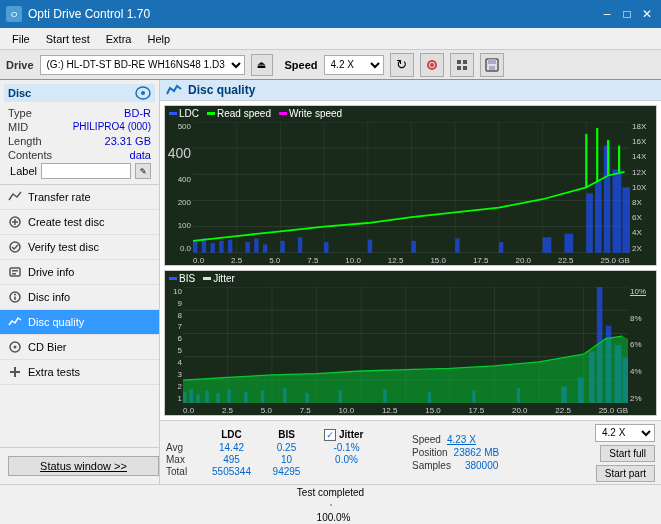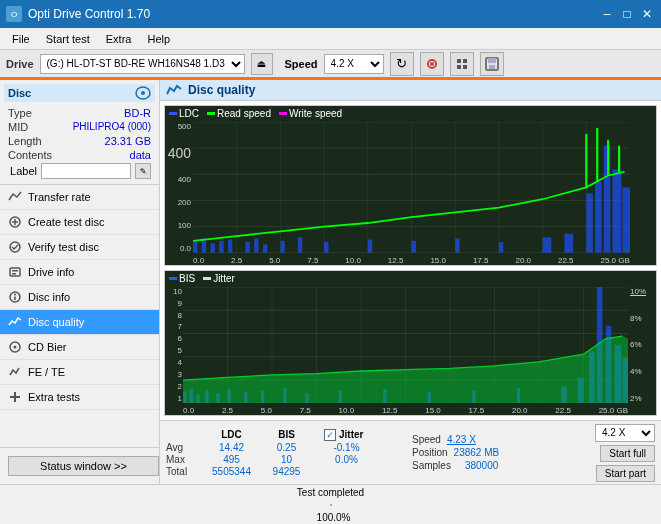--- a/index.html
+++ b/index.html
@@ -10,21 +10,21 @@
     .title-bar-left { display: flex; align-items: center; gap: 6px; font-size: 12px; font-weight: 500; }
     .title-bar-icon { width: 16px; height: 16px; background: #4a9fd4; border-radius: 2px; display: flex; align-items: center; justify-content: center; font-size: 8px; color: white; }
     .title-bar-controls { display: flex; gap: 4px; }
     .title-btn { width: 16px; height: 16px; background: none; border: none; color: white; cursor: pointer; font-size: 12px; display: flex; align-items: center; justify-content: center; }
 
     
     .menu-bar { background: #f0f0f0; display: flex; gap: 0; padding: 2px 4px; border-bottom: 1px solid #ccc; height: 22px; align-items: center; }
     .menu-item { padding: 2px 8px; cursor: pointer; font-size: 11px; color: #000; }
 
     
-    .drive-bar { background: #e8e8e8; display: flex; align-items: center; gap: 6px; padding: 3px 6px; border-bottom: 3px solid #f97316; height: 30px; }
+    .drive-bar { background: #e8e8e8; display: flex; align-items: center; gap: 6px; padding: 3px 6px; border-bottom: 1px solid #f97316; height: 30px; }
     .drive-label { font-size: 11px; font-weight: bold; color: #333; }
     .drive-select { font-size: 10px; background: white; border: 1px solid #aaa; padding: 1px 2px; min-width: 200px; height: 20px; }
     .drive-btn { width: 22px; height: 22px; background: #e0e0e0; border: 1px solid #aaa; cursor: pointer; display: flex; align-items: center; justify-content: center; font-size: 10px; }
     .speed-label { font-size: 11px; font-weight: bold; margin-left: 6px; }
     .speed-select { font-size: 10px; background: white; border: 1px solid #aaa; padding: 1px 2px; width: 60px; height: 20px; }
     .drive-icon-btn { width: 24px; height: 24px; background: #e0e0e0; border: 1px solid #aaa; cursor: pointer; display: flex; align-items: center; justify-content: center; }
 
     
     .main { display: flex; height: calc(524px - 28px - 22px - 30px - 22px - 18px); }
 
@@ -40,21 +40,21 @@
     .label-btn { width: 16px; height: 16px; background: #e0e0e0; border: 1px solid #aaa; cursor: pointer; font-size: 8px; display: flex; align-items: center; justify-content: center; }
 
     .nav-list { flex: 1; overflow: hidden; }
     .nav-item { display: flex; align-items: center; gap: 6px; padding: 5px 8px; cursor: pointer; font-size: 11px; color: #000; border-bottom: 1px solid #e0e0e0; }
     .nav-item.active { background: #3399ff; color: white; }
     .nav-item.active .nav-icon { color: white; }
     .nav-icon { width: 14px; height: 14px; display: flex; align-items: center; justify-content: center; font-size: 10px; color: #555; flex-shrink: 0; }
     .nav-item .nav-icon svg { width: 14px; height: 14px; }
 
     
-    .status-btn { margin: 4px; background: #e0e0e0; border: 1px solid #aaa; padding: 3px 6px; cursor: pointer; font-size: 11px; text-align: center; }
+    .status-btn { margin: 4px; background: #e0e0e0; border: 1px solid #aaa; padding: 3px 6px; cursor: pointer; font-size: 11px; text-align: center; text-decoration: underline; }
 
     
     .content { flex: 1; display: flex; flex-direction: column; background: white; overflow: hidden; }
 
     
     .disc-quality-header { background: #d4e8f7; display: flex; align-items: center; gap: 6px; padding: 3px 6px; border-bottom: 1px solid #ccc; }
     .panel-title { font-size: 12px; font-weight: bold; color: #003c78; }
 
     .charts-area { flex: 1; display: flex; flex-direction: column; padding: 4px; gap: 4px; overflow: hidden; }
 
@@ -228,28 +228,20 @@
           <svg width="14" height="14" viewBox="0 0 14 14">
               <circle cx="7" cy="7" r="5" fill="none" stroke="#555" stroke-width="1.5"></circle>
               <circle cx="7" cy="7" r="1.5" fill="#555"></circle>
             </svg>
         </span>
         <span>CD Bier</span>
       </div>
       <div class="nav-item">
         <span class="nav-icon">
           <svg width="14" height="14" viewBox="0 0 14 14">
-              <polyline points="2,10 5,5 8,8 11,3" fill="none" stroke="#555" stroke-width="1.5"></polyline>
-            </svg>
-        </span>
-        <span>FE / TE</span>
-      </div>
-      <div class="nav-item">
-        <span class="nav-icon">
-          <svg width="14" height="14" viewBox="0 0 14 14">
               <rect x="2" y="6" width="10" height="2" fill="#555"></rect>
               <rect x="6" y="2" width="2" height="10" fill="#555"></rect>
             </svg>
         </span>
         <span>Extra tests</span>
       </div>
     </div>
 
     <div style="padding:4px; border-top:1px solid #ccc;">
       <button class="status-btn" style="width:100%;">Status window &gt;&gt;</button>
@@ -285,20 +277,31 @@
 
         <div style="position:absolute;left:0;top:16px;bottom:12px;width:28px;display:flex;flex-direction:column;justify-content:space-between;padding:0 2px;">
           <span style="font-size:8px;color:#ccc;text-align:right;">500</span>
           <span style="font-size:14px;color:#ccc;text-align:right;">400</span>
           <span style="font-size:8px;color:#ccc;text-align:right;">400</span>
           <span style="font-size:8px;color:#ccc;text-align:right;">200</span>
           <span style="font-size:8px;color:#ccc;text-align:right;">100</span>
           <span style="font-size:8px;color:#ccc;text-align:right;">0.0</span>
         </div>
 
+        <div style="position:absolute;right:0;top:16px;bottom:12px;width:26px;display:flex;flex-direction:column;justify-content:space-between;padding:0 2px;">
+          <span style="font-size:8px;color:#ccc;">18X</span>
+          <span style="font-size:8px;color:#ccc;">16X</span>
+          <span style="font-size:8px;color:#ccc;">14X</span>
+          <span style="font-size:8px;color:#ccc;">12X</span>
+          <span style="font-size:8px;color:#ccc;">10X</span>
+          <span style="font-size:8px;color:#ccc;">8X</span>
+          <span style="font-size:8px;color:#ccc;">6X</span>
+          <span style="font-size:8px;color:#ccc;">4X</span>
+          <span style="font-size:8px;color:#ccc;">2X</span>
+        </div>
 
         <svg style="position:absolute;top:16px;left:28px;right:26px;bottom:12px;width:calc(100% - 54px);height:calc(100% - 28px);" viewBox="0 0 400 110" preserveAspectRatio="none">
 
           <line x1="0" y1="0" x2="400" y2="0" stroke="rgba(255,255,255,0.15)" stroke-width="0.5"></line>
           <line x1="0" y1="22" x2="400" y2="22" stroke="rgba(255,255,255,0.15)" stroke-width="0.5"></line>
           <line x1="0" y1="44" x2="400" y2="44" stroke="rgba(255,255,255,0.15)" stroke-width="0.5"></line>
           <line x1="0" y1="66" x2="400" y2="66" stroke="rgba(255,255,255,0.15)" stroke-width="0.5"></line>
           <line x1="0" y1="88" x2="400" y2="88" stroke="rgba(255,255,255,0.15)" stroke-width="0.5"></line>
           <line x1="0" y1="110" x2="400" y2="110" stroke="rgba(255,255,255,0.15)" stroke-width="0.5"></line>
 

